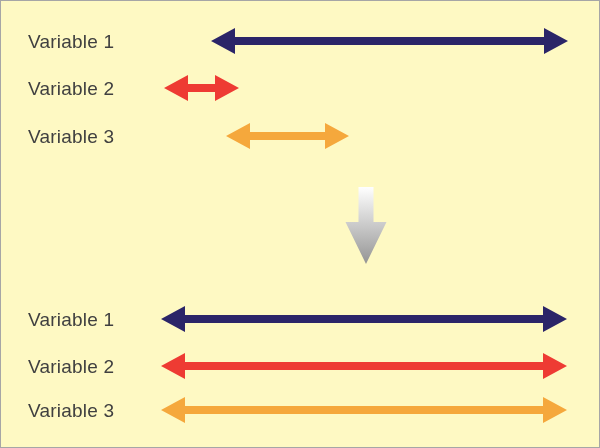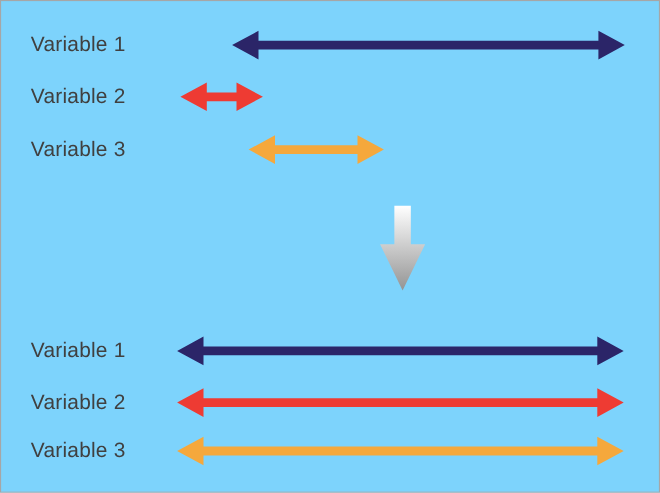--- a/index.html
+++ b/index.html
@@ -7,21 +7,21 @@
     padding: 0;
     background: #ffffff;
   }
   body {
     font-family: "Liberation Sans", sans-serif;
   }
   #canvas {
     position: relative;
     width: 600px;
     height: 448px;
-    background: #7dd3fc;
+    background: #fef9c3;
     box-sizing: border-box;
     border: 1px solid #a6a6a6;
     overflow: hidden;
   }
   .var-label {
     position: absolute;
     left: 27px;
     font-family: "Liberation Sans", sans-serif;
     font-size: 19px;
     font-weight: 400;

